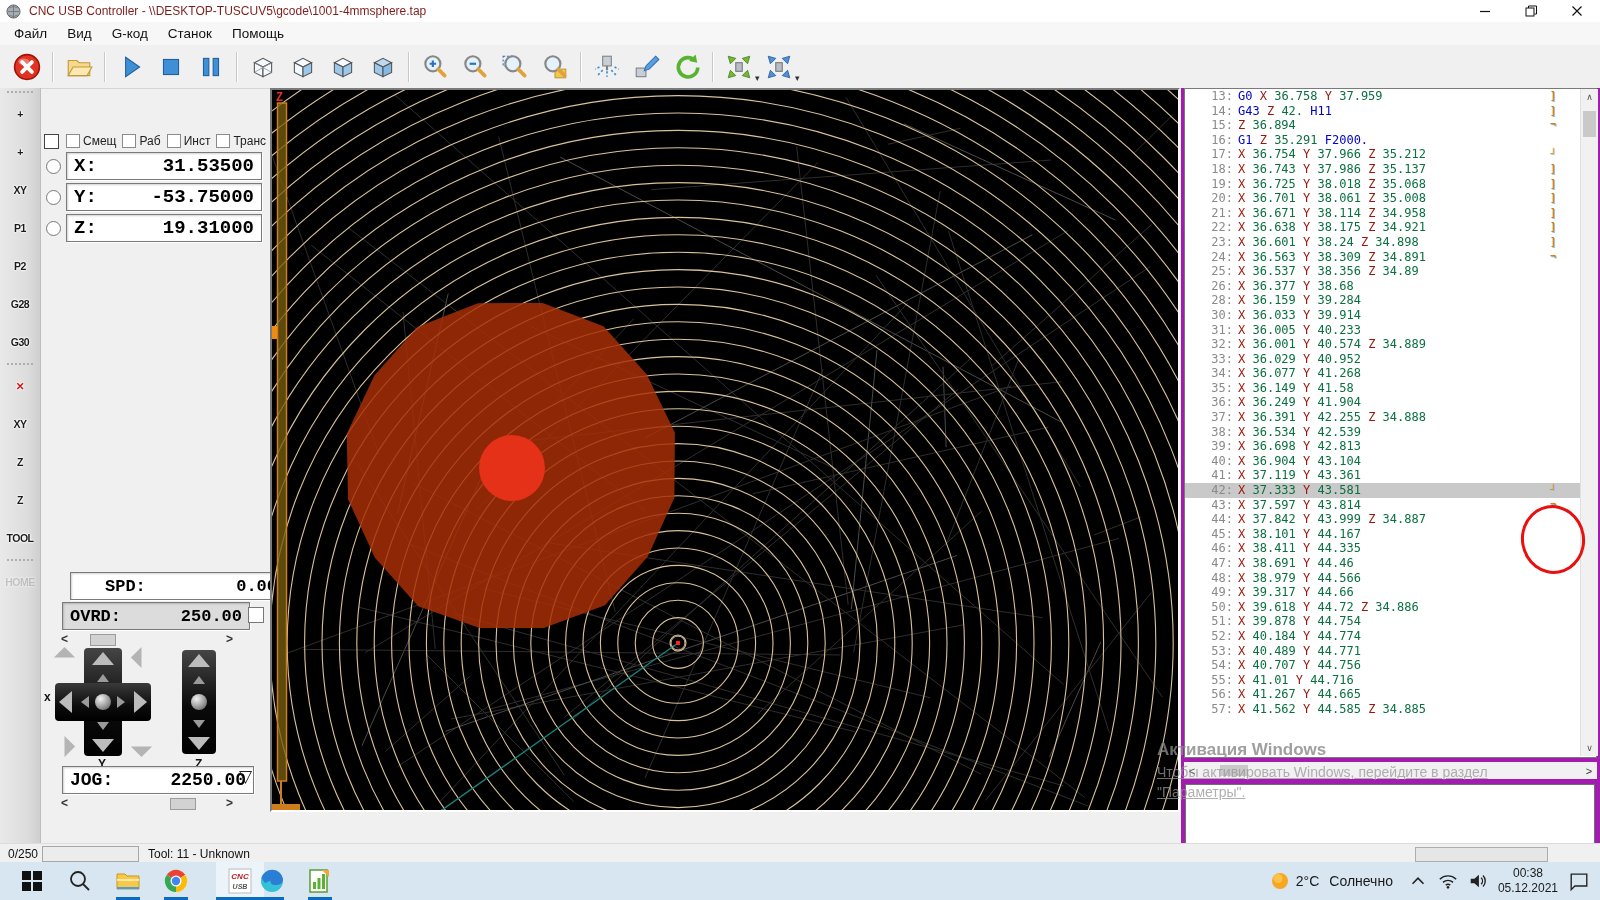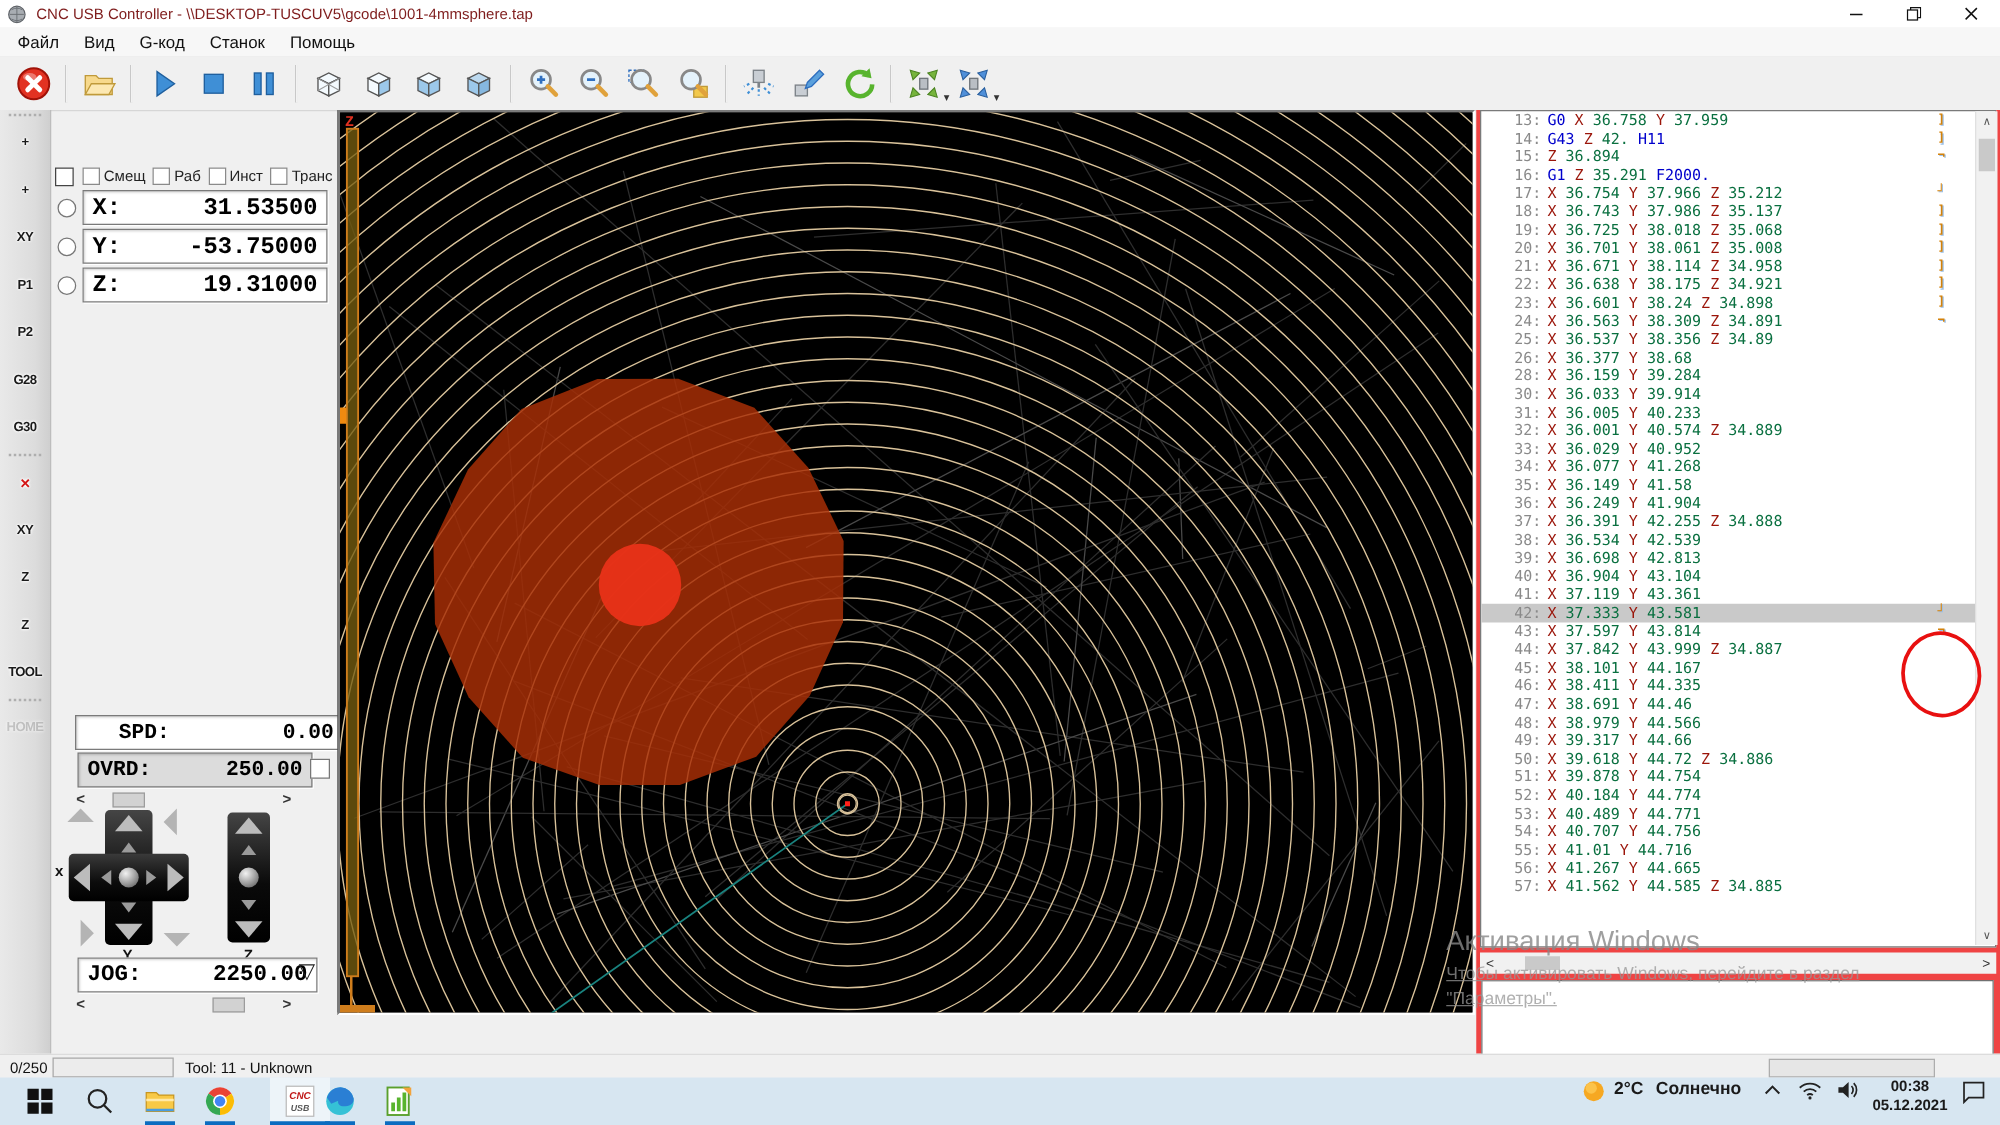--- a/index.html
+++ b/index.html
@@ -45,21 +45,21 @@
   #checkrow{position:absolute;left:3px;top:45px;width:222px;height:16px;display:flex;align-items:center;}
   .cb{width:12px;height:12px;background:#fff;border:1px solid #8a8a8a;margin-right:3px;flex:none;}
   .cb.lead{width:13px;height:13px;border-color:#444;margin-right:7px;}
   .cb-label{font-size:12px;color:#222;margin-right:6px;white-space:nowrap;}
   .axisrow{position:absolute;left:3px;width:222px;height:28px;}
   .radio{position:absolute;left:2px;top:7px;width:13px;height:13px;border:1px solid #777;border-radius:50%;background:#fff;}
   .valbox{background:#fff;border:1px solid #7a7a7a;display:flex;align-items:center;justify-content:space-between;
           font-family:"Liberation Mono",monospace;font-weight:bold;color:#000;padding:0 7px;
           box-shadow:1px 1px 0 #ffffff, inset 1px 1px 2px rgba(0,0,0,.18);}
   .axisrow .valbox{position:absolute;left:22px;top:0;width:180px;height:26px;font-size:19px;}
-  #spdbox{position:absolute;left:19px;top:484px;width:172px;height:26px;font-size:17px;padding-left:34px;}
+  #spdbox{position:absolute;left:29px;top:484px;width:172px;height:26px;font-size:17px;padding-left:34px;}
   #ovrdbox{position:absolute;left:21px;top:514px;width:172px;height:26px;font-size:17px;background:#dcdcdc;}
   #ovrd-check{position:absolute;left:207px;top:519px;width:14px;height:14px;background:#fff;border:1px solid #777;}
   .hslider{position:absolute;height:14px;display:flex;align-items:center;}
   #slider-ovrd{left:20px;top:544px;width:172px;}
   #slider-jog{left:20px;top:708px;width:172px;}
   .sl-arrow{font-size:12px;color:#333;font-weight:bold;line-height:10px;}
   .sl-track{position:relative;flex:1;height:12px;margin:0 4px;}
   .sl-thumb{position:absolute;top:1px;width:24px;height:10px;background:#d2d2d2;border:1px solid #9c9c9c;}
   
   #jogpad{position:absolute;left:14px;top:560px;width:96px;height:108px;}
@@ -78,21 +78,21 @@
   .diag{position:absolute;width:0;height:0;border-bottom:15px solid #b4b4b4;border-left:15px solid transparent;}
   #zpad{position:absolute;left:141px;top:562px;width:34px;height:104px;background:linear-gradient(#454545,#0a0a0a 55%,#000);border-radius:4px;}
   .axis-lab{position:absolute;font-weight:bold;font-size:12px;color:#111;}
   #jog-dd{position:absolute;left:198px;top:680px;font-size:17px;color:#222;line-height:17px;}
   #jogbox{position:absolute;left:21px;top:678px;width:176px;height:26px;font-size:18px;gap:26px;}
   
   #viewport{position:absolute;left:270px;top:88px;width:910px;height:724px;background:#000;
             border:2px solid;border-color:#7a7a7a #ffffff #ffffff #7a7a7a;box-sizing:border-box;}
   #vpsvg{position:absolute;left:0;top:0;}
   
-  #gcode-wrap{position:absolute;left:1181px;top:88px;width:419px;height:755px;background:#ef4444;}
+  #gcode-wrap{position:absolute;left:1181px;top:88px;width:419px;height:755px;background:#a21caf;}
   #gcode-list{position:absolute;left:3px;top:0;width:413px;height:670px;background:#fff;border:1px solid #7a7a7a;box-sizing:border-box;overflow:hidden;}
   .grow{position:relative;height:14.6px;line-height:14.6px;font-family:"DejaVu Sans Mono",monospace;font-size:12px;white-space:pre;padding-left:20px;}
   .grow.sel{background:#c9c9c9;}
   .ln{display:inline-block;width:28px;text-align:right;color:#8a8a8a;margin-right:5px;}
   .tk-g{color:#0000cc;}
   .tk-l{color:#9b150a;}
   .tk-n{color:#0a7040;}
   .gmark{position:absolute;right:40px;top:0;font-size:10px;font-weight:bold;color:#d4820a;text-shadow:1px 1px 0 #9cc0e8;}
   #vscroll{position:absolute;right:2px;top:1px;width:17px;height:667px;background:#f1f1f1;border-left:1px solid #e0e0e0;}
   .scr-arrow{position:absolute;left:0;width:17px;height:16px;display:flex;align-items:center;justify-content:center;font-size:9px;color:#555;}
@@ -107,28 +107,28 @@
   #sb-counter{position:absolute;left:8px;top:3px;}
   #sb-progress{position:absolute;left:42px;top:2px;width:95px;height:14px;background:#ececec;border:1px solid #a8a8a8;}
   #sb-tool{position:absolute;left:148px;top:3px;}
   #sb-cell{position:absolute;left:1415px;top:3px;width:131px;height:13px;background:#e6e6e6;border:1px solid #adadad;}
   
   #taskbar{position:absolute;left:0;top:862px;width:1600px;height:38px;background:#d7e6f1;}
   .tk-btn{position:absolute;top:0;width:48px;height:38px;display:flex;align-items:center;justify-content:center;}
   .tk-btn.active{background:rgba(255,255,255,.55);}
   .tk-underline{position:absolute;bottom:0;left:12px;width:24px;height:3px;background:#0a6cc0;}
   .tk-btn.active .tk-underline{left:0;width:48px;}
-  #tray{position:absolute;right:10px;top:0;height:38px;display:flex;align-items:flex-start;font-weight:bold;}
+  #tray{position:absolute;right:10px;top:0;height:38px;display:flex;align-items:center;}
   #tray svg{flex:none;}
   .tray-txt{font-size:14px;color:#1a1a1a;margin:0 5px;white-space:nowrap;}
   .tray-gap{width:10px;}
   #clock{text-align:center;font-size:12px;color:#1a1a1a;line-height:15px;margin:0 10px;}
   
   #watermark{position:absolute;left:1157px;top:740px;z-index:60;color:rgba(135,135,135,.8);pointer-events:none;}
-  #wm1{font-size:22px;}
+  #wm1{font-size:17px;font-weight:bold;}
   #wm2,#wm3{font-size:14px;margin-top:4px;color:rgba(150,150,150,.75);text-decoration:underline;}
 </style>
 </head>
 <body>
 
 <div id="app">
 
   <div id="titlebar">
     <svg id="title-icon" viewBox="0 0 16 16">
       <circle cx="8" cy="8" r="7" fill="#a8adb2" stroke="#5f6368"></circle>

